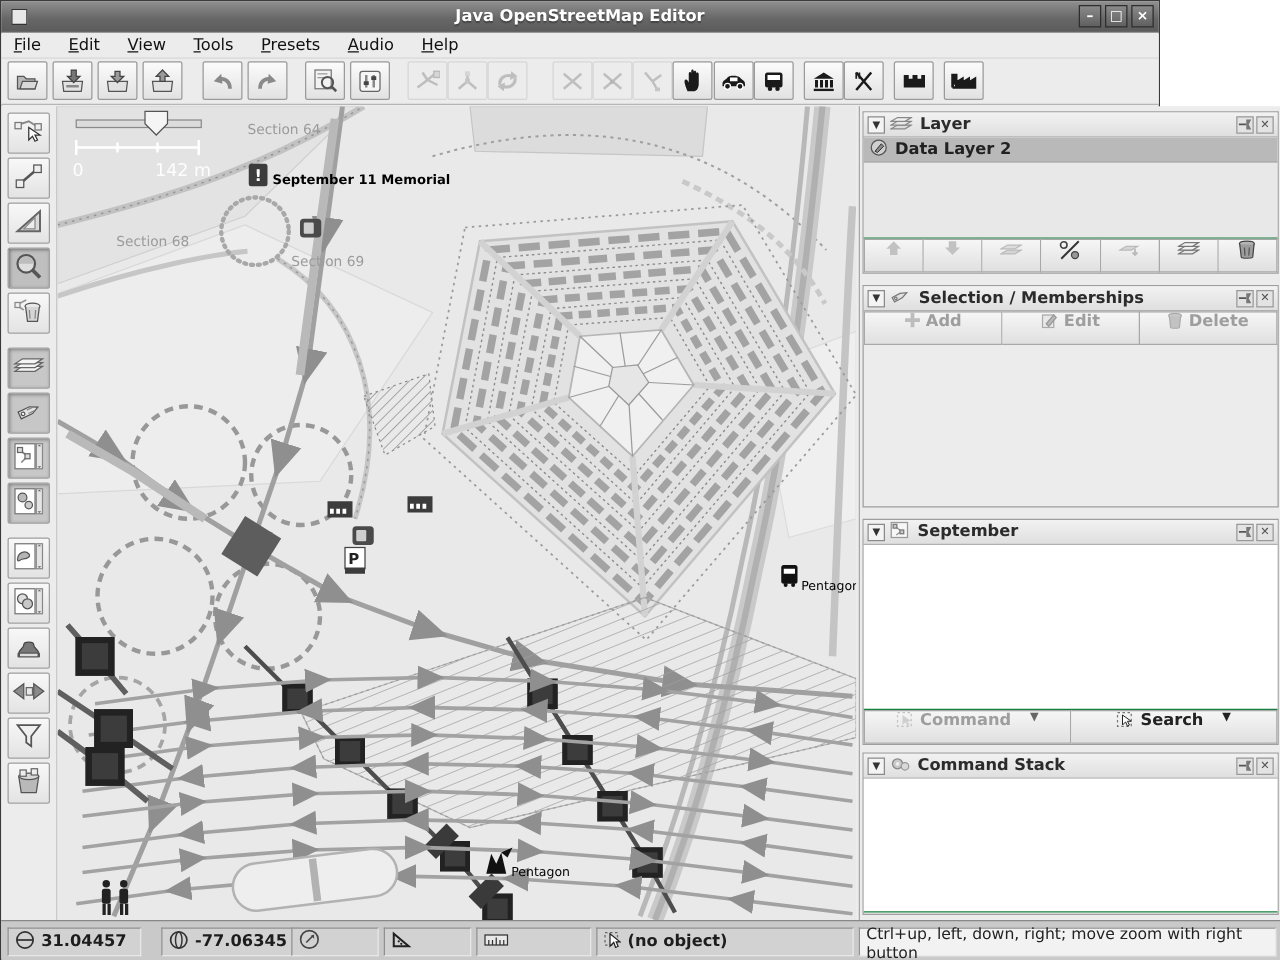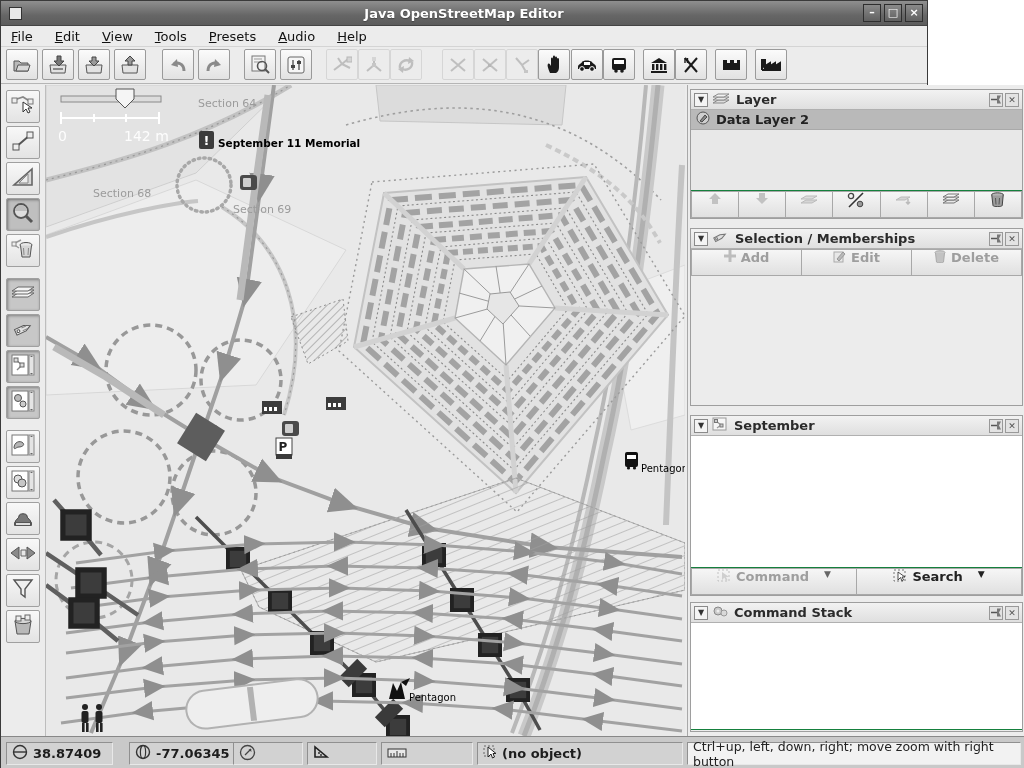--- a/index.html
+++ b/index.html
@@ -793,21 +793,21 @@
       <div class="plist white" style="height:107px;"></div>
     </div>
   </div>
 
   <div id="statusbar">
     <div class="seg" style="left:5px; width:107px;">
       <span><svg width="16" height="16">
             <circle cx="8" cy="8" r="6.5" fill="none" stroke="#333" stroke-width="1.4"></circle>
             <line x1="1.5" y1="8" x2="14.5" y2="8" stroke="#333" stroke-width="1.4"></line>
           </svg></span>
-      <span>38.87409</span>
+      <span>31.04457</span>
     </div>
     <div class="seg" style="left:128px; width:112px;">
       <span><svg width="16" height="16">
             <circle cx="8" cy="8" r="6.5" fill="none" stroke="#333" stroke-width="1.4"></circle>
             <ellipse cx="8" cy="8" rx="2.6" ry="6.5" fill="none" stroke="#333" stroke-width="1.2"></ellipse>
           </svg></span>
       <span>-77.06345</span>
     </div>
     <div class="seg" style="left:232px; width:70px;">
       <span><svg width="17" height="17">

